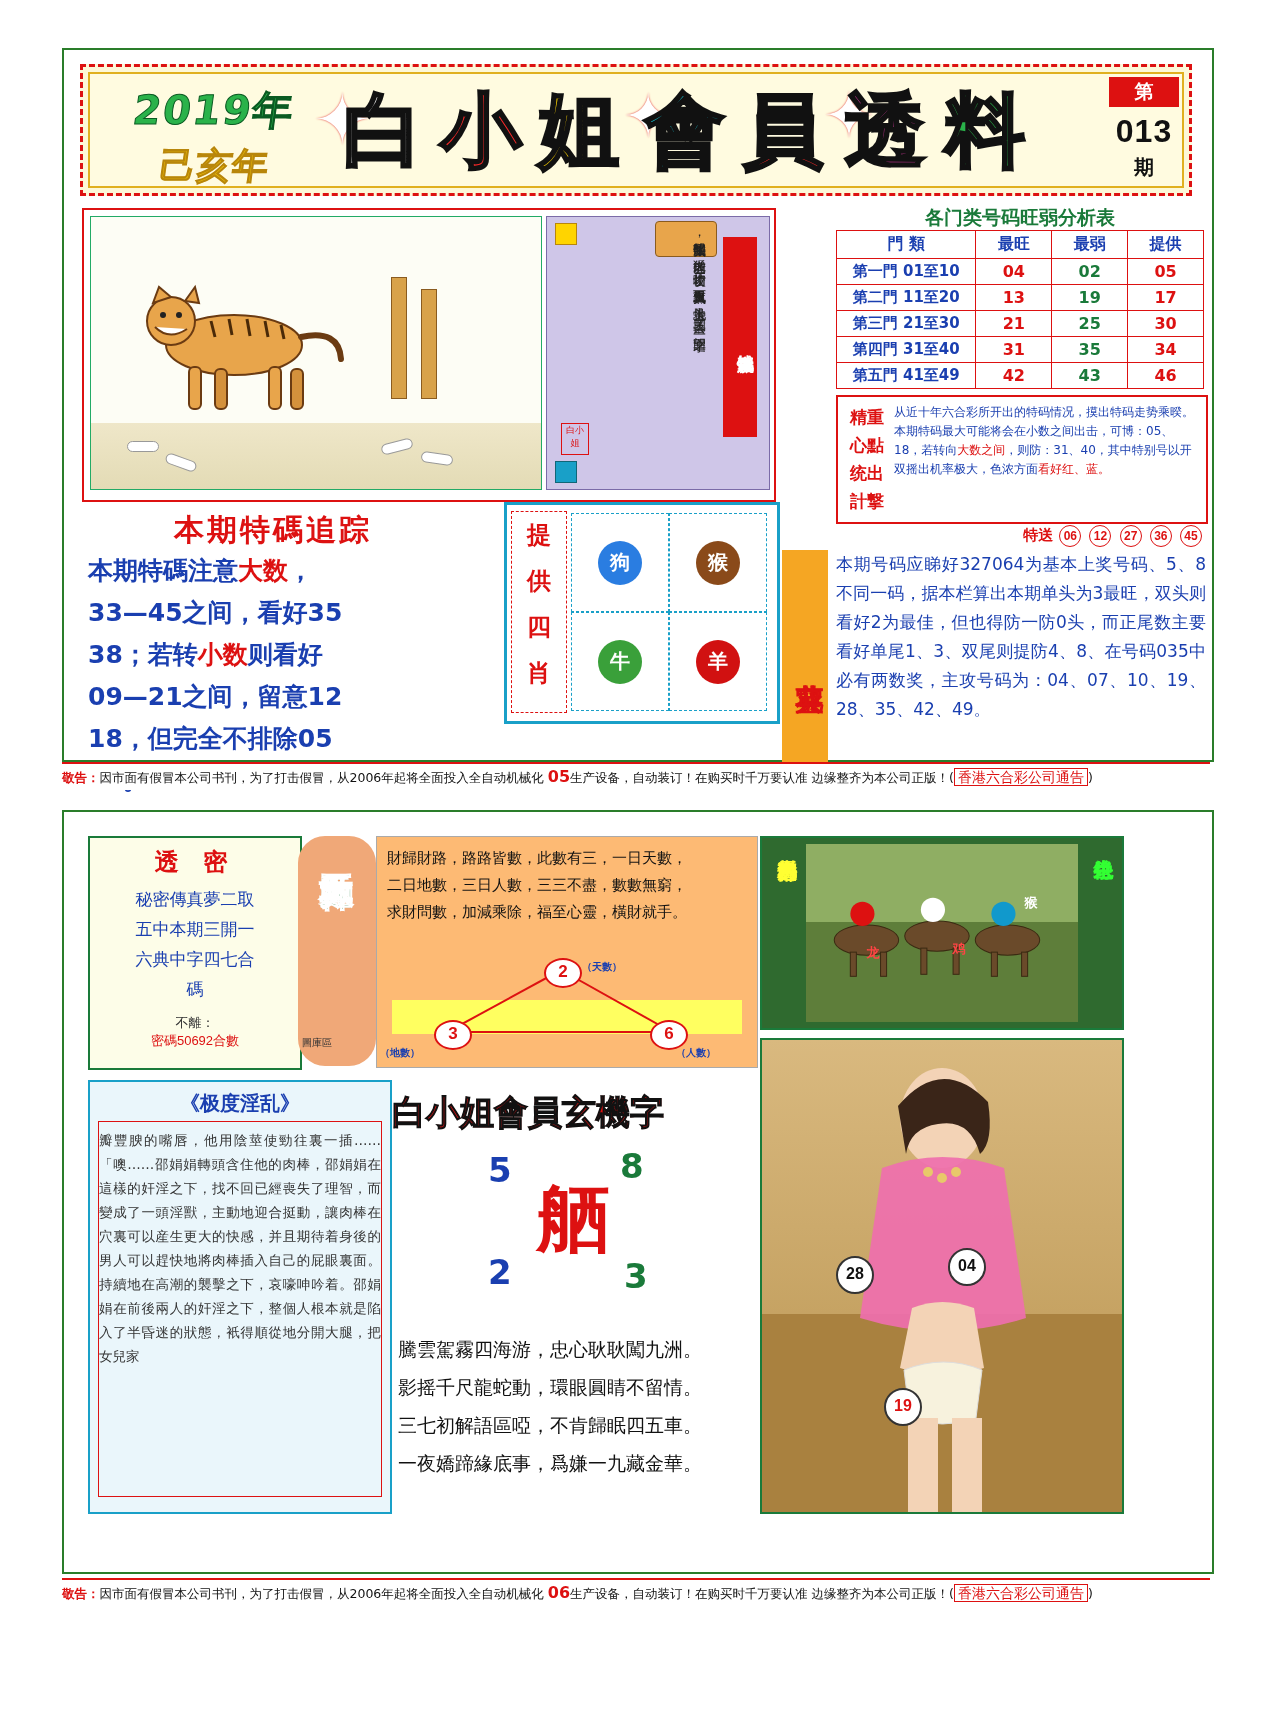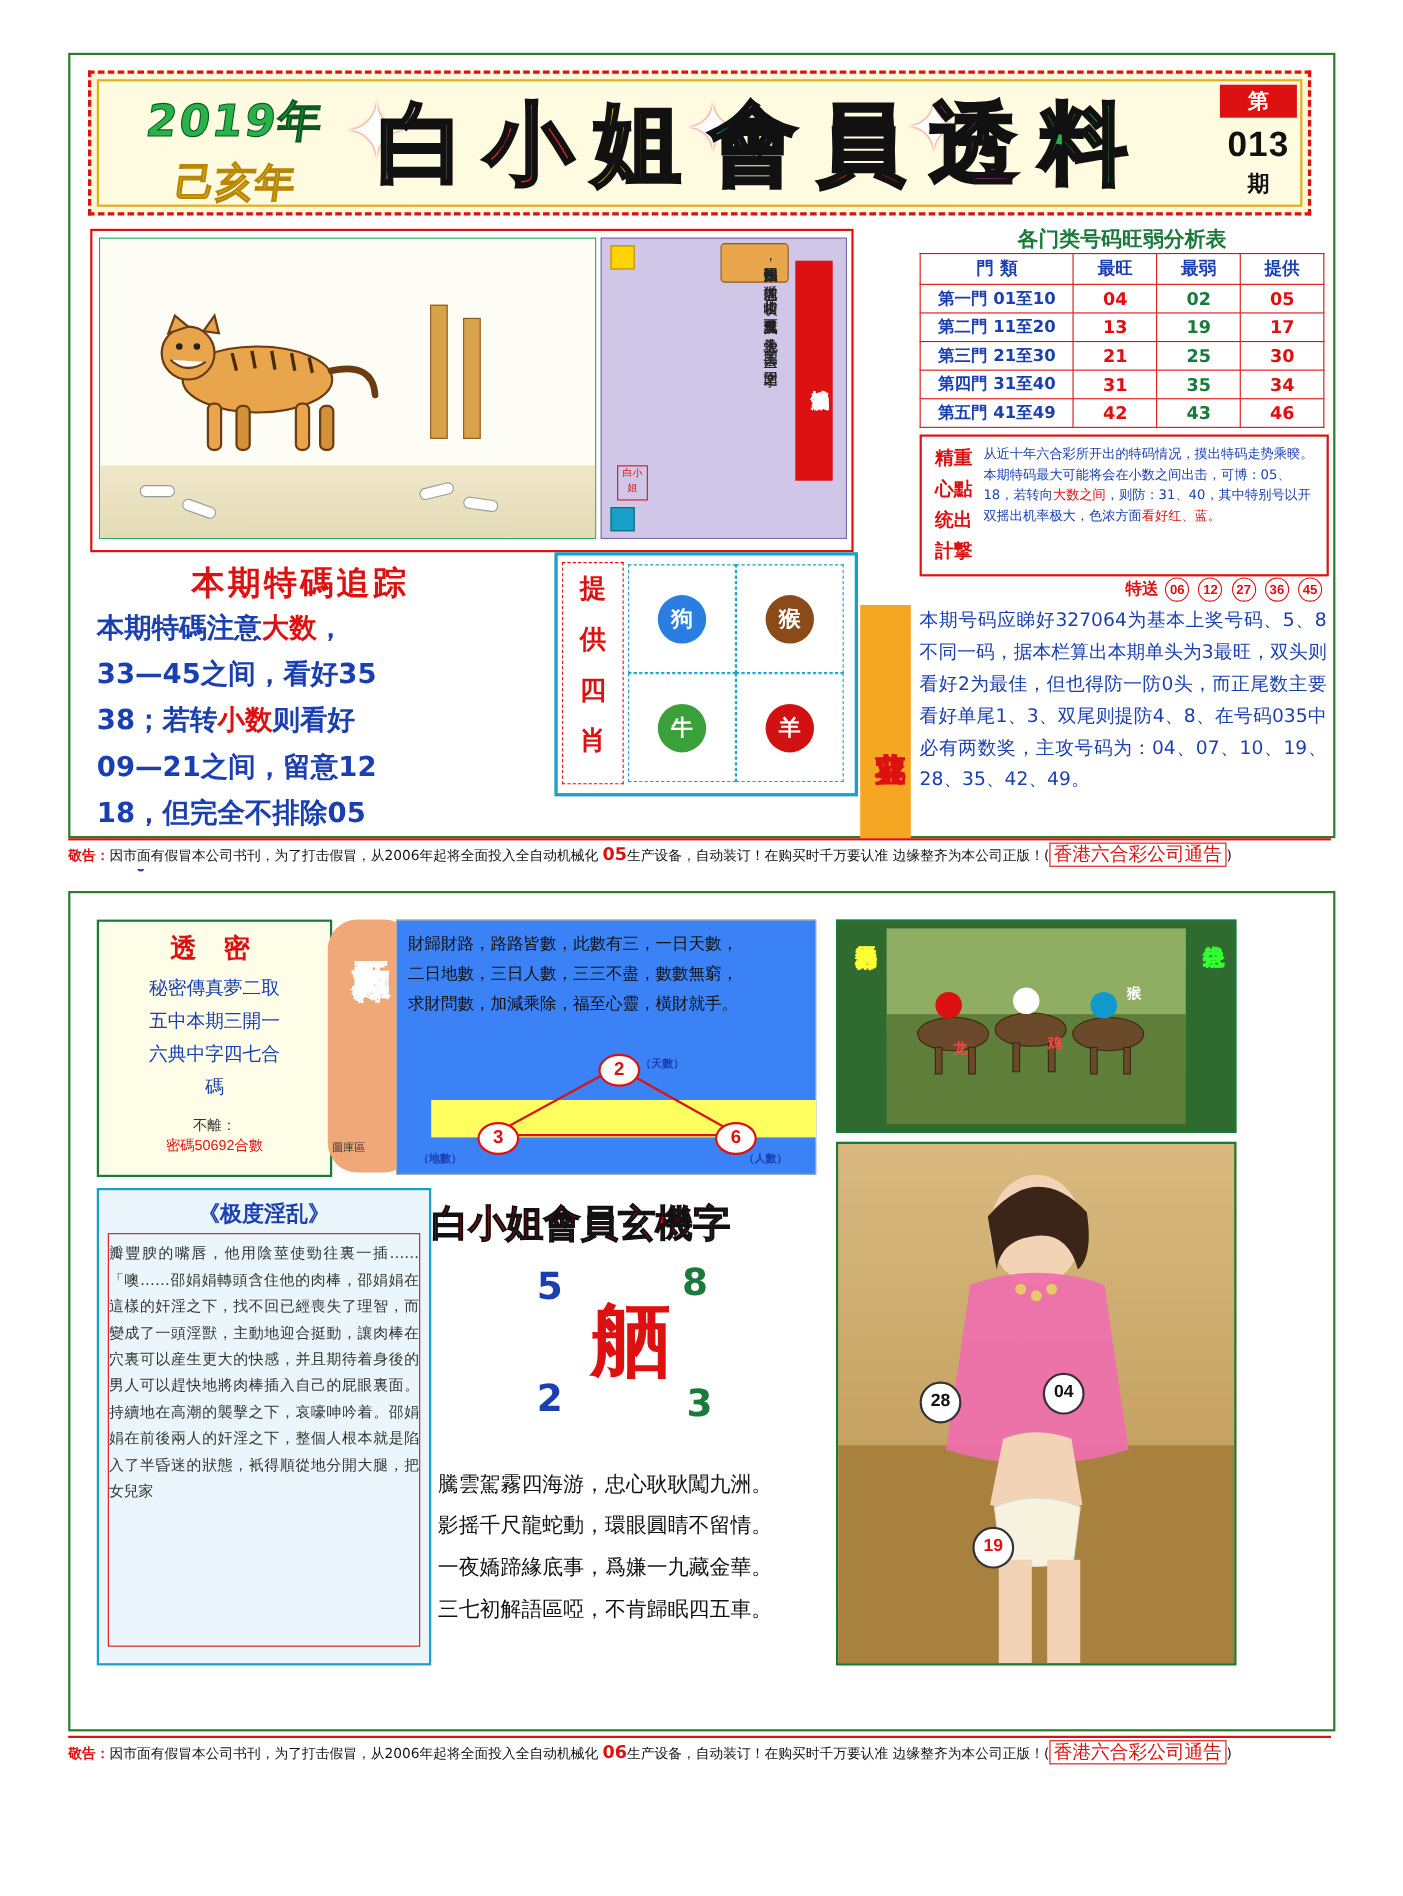--- a/index.html
+++ b/index.html
@@ -84,35 +84,35 @@
     font-size:12px;line-height:20px;text-align:center;margin:0 2px;color:#d11;}
   .rightpara{position:absolute;left:772px;top:500px;width:370px;font-size:17px;line-height:29px;color:#1a3fb0;
     font-family:"DejaVu Sans",serif;text-align:justify;}
 
   
   .warn{position:absolute;left:62px;width:1148px;height:26px;background:#fff;border-top:2px solid #d11;
     font-size:12.5px;line-height:26px;white-space:nowrap;font-family:"DejaVu Sans",sans-serif;}
   .warn .w1{color:#d11;font-weight:bold;}
   .warn .w2{color:#111;}
   .warn .w3{color:#d11;font-weight:bold;font-size:16px;}
-  .warn .tag{color:#d11;border:1px solid #d11;padding:0 3px;font-size:17px;}
+  .warn .tag{color:#d11;border:1px solid #d11;padding:0 3px;font-size:14px;}
 
   
   .p2{position:absolute;}
   .toumi{left:88px;top:836px;width:210px;height:230px;border:2px solid #1a7a3a;background:#fdfde8;}
   .toumi .t1{text-align:center;font-size:24px;font-weight:bold;color:#d11;margin-top:8px;letter-spacing:8px;
     font-family:"DejaVu Sans",sans-serif;}
   .toumi .t2{font-size:17px;color:#1a3fb0;line-height:30px;text-align:center;margin-top:6px;
     font-family:"DejaVu Sans",serif;}
   .toumi .t3{font-size:13px;color:#333;text-align:center;margin-top:10px;}
   .toumi .t4{font-size:13px;color:#d11;text-align:center;}
   .sanyuan{left:298px;top:836px;width:78px;height:230px;background:#f0a878;border-radius:27px;}
   .sanyuan .sy{writing-mode:vertical-rl;font-size:34px;font-weight:bold;color:#1a7a3a;
     -webkit-text-stroke:1px #fff;margin:12px auto 0;display:block;text-align:center;font-family:"DejaVu Sans",sans-serif;}
-  .poem{left:360px;top:836px;width:380px;height:230px;background:#3b82f6;border:1px solid #aaa;}
+  .poem{left:376px;top:836px;width:380px;height:230px;background:#fdba74;border:1px solid #aaa;}
   .poem .pl{font-size:15px;line-height:27px;color:#111;padding:8px 10px 0;font-family:"DejaVu Sans",serif;}
   .tri{position:absolute;left:376px;top:940px;width:380px;height:126px;}
   .tri .node{position:absolute;width:34px;height:26px;border-radius:50%;border:2px solid #d11;background:#fff;
     text-align:center;font-size:17px;line-height:24px;color:#d11;font-weight:bold;}
   .tri .lab{position:absolute;font-size:10px;color:#1a3fb0;font-weight:bold;}
   .yellowband{position:absolute;left:392px;top:1000px;width:350px;height:34px;background:#ffff60;}
 
   .horse{left:760px;top:836px;width:360px;height:190px;border:2px solid #1a7a3a;background:#2f6a2f;}
   .horse .hl{position:absolute;left:4px;top:6px;width:36px;writing-mode:vertical-rl;color:#ff3;font-size:20px;
      font-weight:bold;text-align:center;font-family:"DejaVu Sans",sans-serif;}
@@ -393,22 +393,22 @@
   <div class="p2 mid2">
     <div class="mtitle">白小姐會員玄機字</div>
     <div class="bigchar">舾</div>
     <div class="cn" style="left:96px;top:70px;color:#1a3fb0;">5</div>
     <div class="cn" style="left:228px;top:66px;color:#1a7a3a;">8</div>
     <div class="cn" style="left:96px;top:172px;color:#1a3fb0;">2</div>
     <div class="cn" style="left:232px;top:176px;color:#1a7a3a;">3</div>
     <div class="verse">
       <div>騰雲駕霧四海游，忠心耿耿闖九洲。</div>
       <div>影摇千尺龍蛇動，環眼圓睛不留情。</div>
+      <div>三七初解語區啞，不肯歸眠四五車。</div>
       <div>一夜嬌蹄緣底事，爲嫌一九藏金華。</div>
-      <div>三七初解語區啞，不肯歸眠四五車。</div>
     </div>
   </div>
 
   <div class="p2 girl">
     <div style="position:absolute;left:0;top:0;width:100%;height:100%;background:linear-gradient(#d9b97f,#b8934f);"></div>
     <div style="position:absolute;left:0;top:58%;width:100%;height:42%;background:#a9813f;"></div>
     <svg viewBox="0 0 360 472" style="position:absolute;inset:0;width:100%;height:100%">
       <ellipse cx="180" cy="78" rx="42" ry="50" fill="#f3d3b6"></ellipse>
       <path d="M136 66 q44 -52 90 -4 q6 40 -8 52 q-10 -36 -42 -30 q-28 4 -32 30 z" fill="#3a2518"></path>
       <path d="M120 128 q60 -22 122 0 l22 150 q-82 26 -166 0 z" fill="#ef6fae" opacity=".92"></path>

